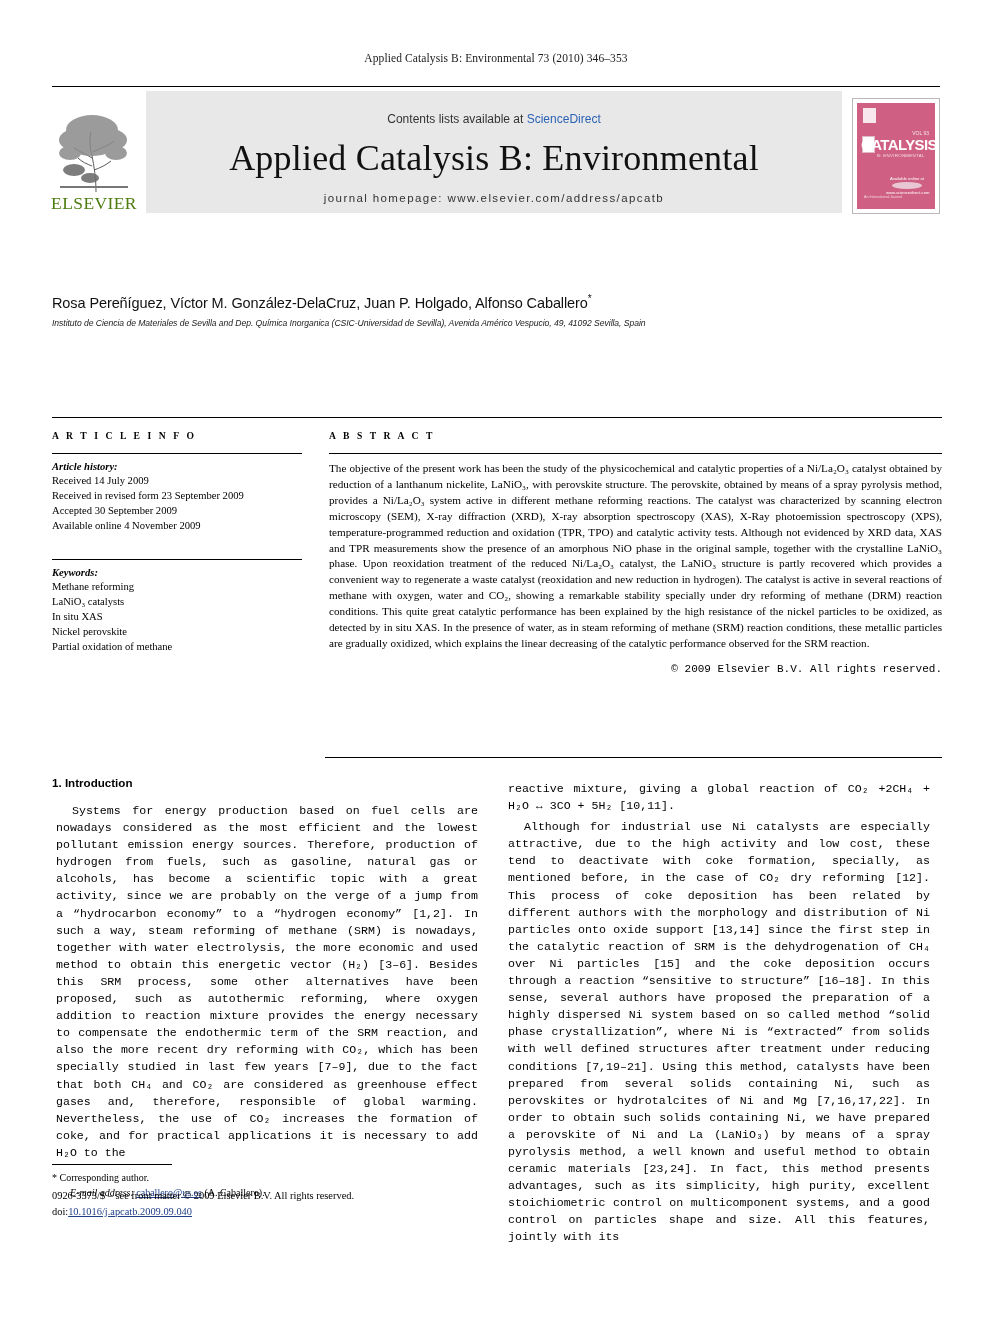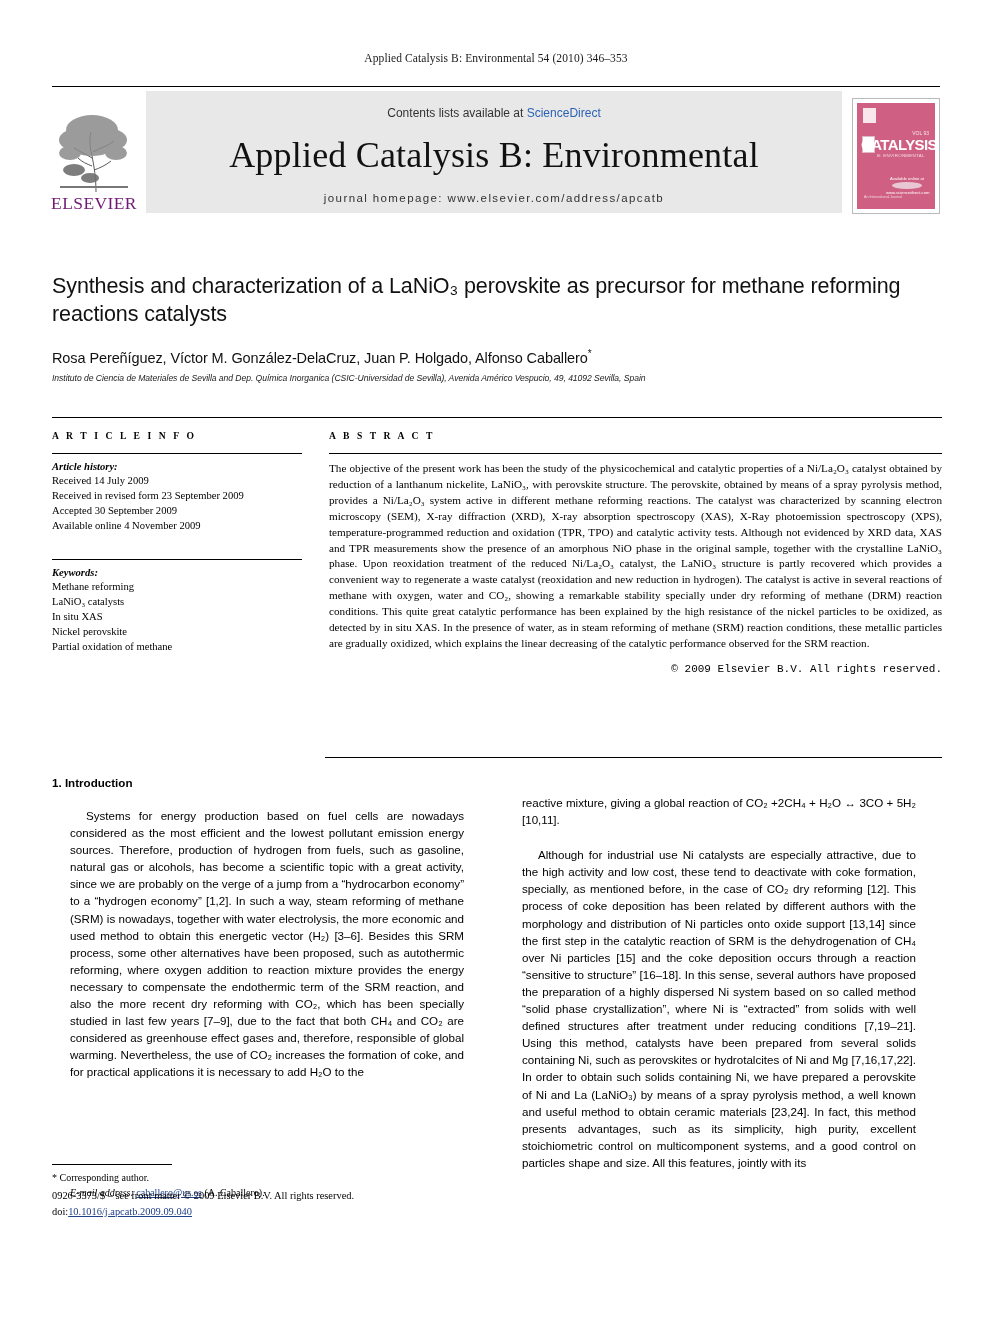--- a/index.html
+++ b/index.html
@@ -58,37 +58,37 @@
     flex-direction: column;
     justify-content: flex-end;
     align-items: center;
     padding-bottom: 1px;
   }
   .tree-svg { display:block; }
   .elsevier-word {
     font-family: "Liberation Serif", serif;
     font-size: 17.5px;
     letter-spacing: 0.4px;
-    color: #701a75;
+    color: #4d7c0f;
     line-height: 1;
     margin-top: 1px;
     font-weight: 400;
     text-align: right;
   }
   .journal-banner {
     flex: 1 1 auto;
     background: #e8e8e8;
     margin-left: 10px;
     margin-right: 10px;
     position: relative;
     display: flex;
     flex-direction: column;
     justify-content: space-between;
     align-items: center;
-    padding: 15px 0 9px 0;
+    padding: 21px 0 9px 0;
     box-sizing: border-box;
   }
   .contents-line {
     font-family: "Liberation Sans", sans-serif;
     font-size: 12px;
     color: #333333;
   }
   .contents-line .sd-link {
     color: #2b62b5;
     text-decoration: none;
@@ -311,25 +311,25 @@
     gap: 22px;
   }
   .bcol { width: 430px; flex: none; }
   .sec-title {
     font-family: "Liberation Sans", sans-serif;
     font-weight: 700;
     font-size: 11.6px;
     margin: 0 0 13px 0;
   }
   .btext {
-    font-family: Liberation Sans, sans-serif;
+    font-family: Liberation Mono, monospace;
     font-size: 11.6px;
     line-height: 1.475;
     text-align: justify;
-    margin: 18px;
+    margin: 4px;
     color: #000;
   }
   .btext.indent { text-indent: 16px; }
 
   
   .footnote {
     position: absolute;
     top: 1164px;
     left: 52px;
     width: 430px;
@@ -359,21 +359,21 @@
     line-height: 1.5;
   }
   .imprint .doi-link { color: #1f3f87; }
   sup { font-size: 0.72em; }
 </style>
 </head>
 <body>
 
 <div class="page">
 
-  <div class="running-head">Applied Catalysis B: Environmental 54 (2010) 346–353</div>
+  <div class="running-head">Applied Catalysis B: Environmental 73 (2010) 346–353</div>
 
   <div class="masthead">
     <div class="masthead-inner">
 
       <div class="elsevier-block">
         <svg class="tree-svg" width="76" height="86" viewBox="0 0 76 86">
           <rect x="0" y="0" width="76" height="86" fill="#ffffff"></rect>
           <g stroke="#5a5a5a" stroke-width="1" fill="none">
             <path d="M40 84 C40 70 38 58 36 48 C34 40 33 32 35 24"></path>
             <path d="M36 50 C30 46 24 44 18 40"></path>
@@ -419,21 +419,20 @@
             <span>www.sciencedirect.com</span>
           </div>
           <div class="cover-bl">An International Journal</div>
         </div>
       </div>
 
     </div>
   </div>
 
   <div class="title-block">
-    <h1 class="paper-title">Synthesis and characterization of a LaNiO₃ perovskite as precursor for methane reforming reactions catalysts</h1>
     <div class="authors">
       <span>Rosa Pereñíguez, Víctor M. González-DelaCruz, Juan P. Holgado, Alfonso Caballero</span><sup>*</sup>
     </div>
     <div class="affiliation">Instituto de Ciencia de Materiales de Sevilla and Dep. Química Inorganica (CSIC-Universidad de Sevilla), Avenida Américo Vespucio, 49, 41092 Sevilla, Spain</div>
   </div>
 
   <div class="info-area">
 
     <div class="col-info">
       <div class="section-caps">A R T I C L E  I N F O</div>

